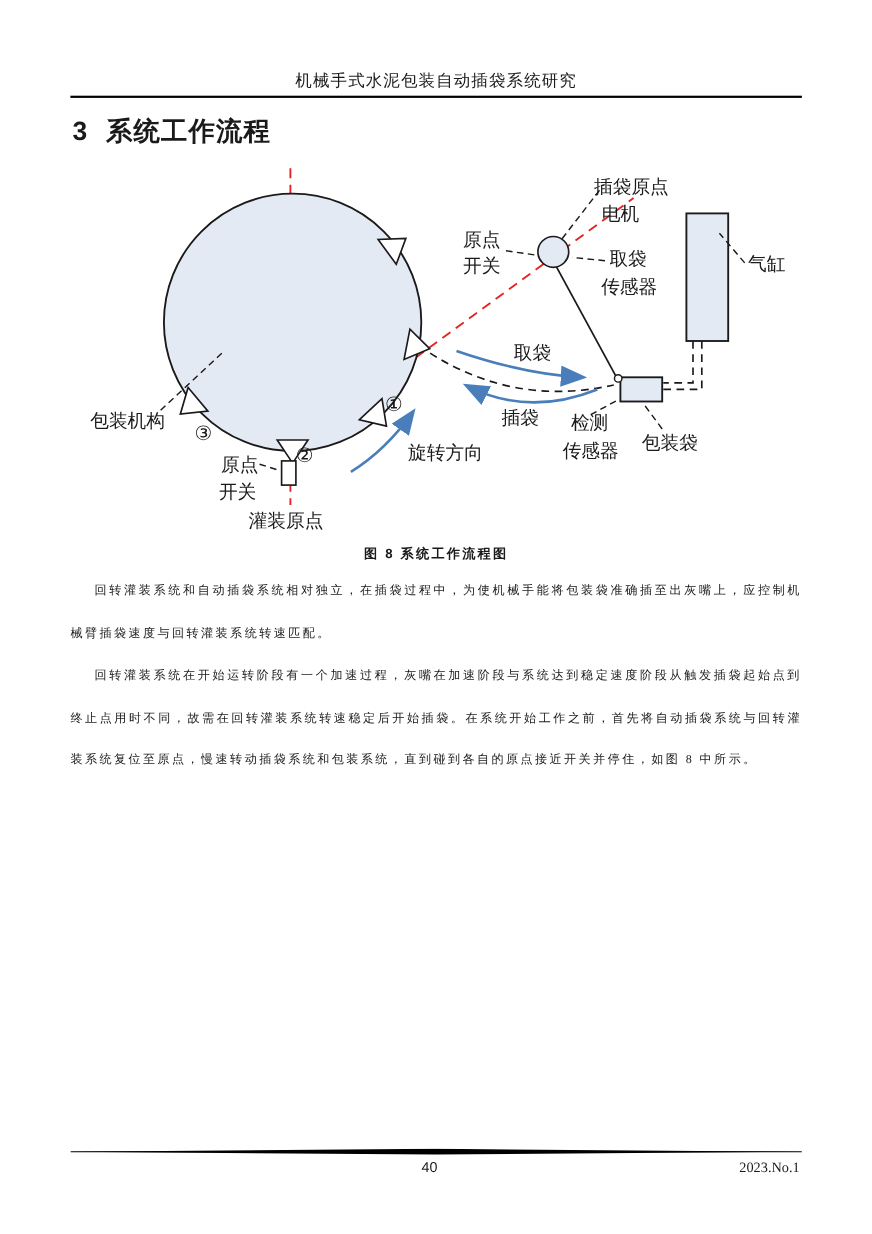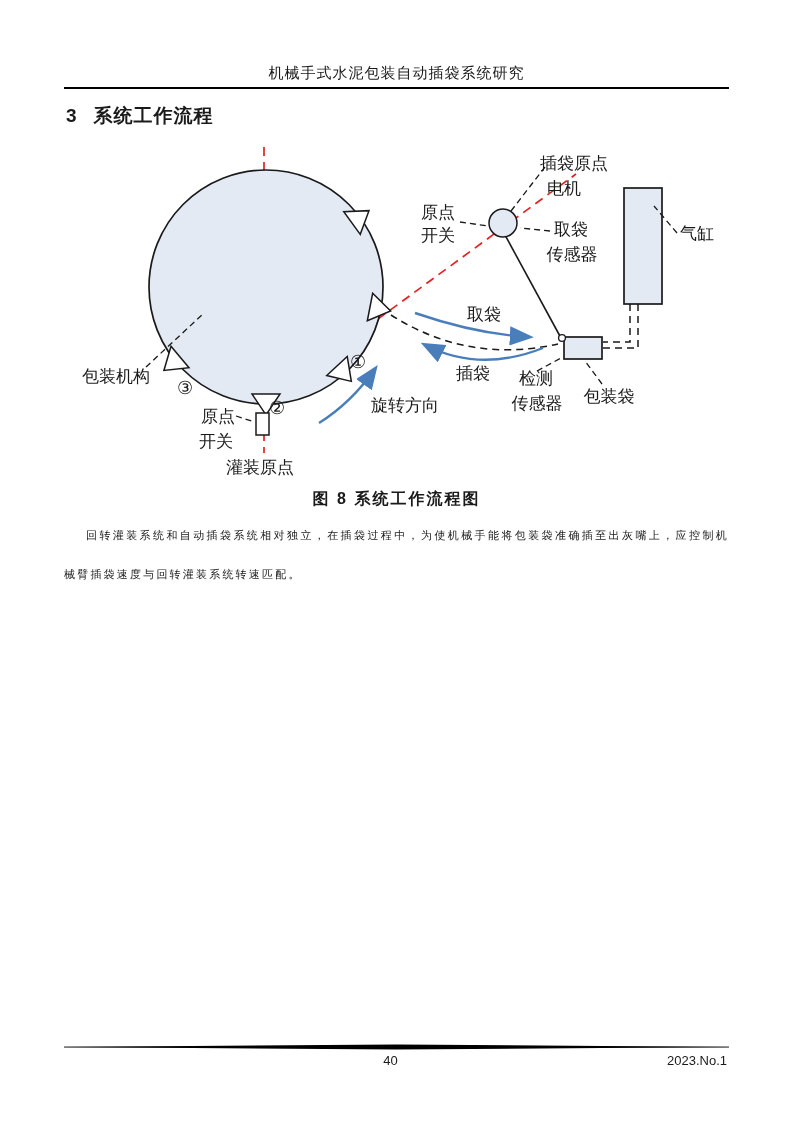--- a/index.html
+++ b/index.html
@@ -20,32 +20,32 @@
     font-size:15px;
     letter-spacing:1px;
   }
   .header-rule {
     margin-top:4px;
     border-bottom:2px solid #000;
   }
   .section-heading {
     margin:14px 0 0 2px;
     font-family:"Liberation Sans","DejaVu Sans",sans-serif;
-    font-size:19px;
+    font-size:24px;
     font-weight:bold;
     letter-spacing:1px;
   }
   .section-heading .num { margin-right:16px; }
   .diagram { margin-top:6px; }
   .diagram svg { display:block; }
   .fig-caption {
     margin-top:6px;
     text-align:center;
     font-family:"Liberation Sans","DejaVu Sans",sans-serif;
-    font-size:16px;
+    font-size:12px;
     font-weight:bold;
     letter-spacing:2px;
   }
   .body-text { margin-top:6px; }
   .body-text p {
     font-size:11px;
     line-height:38.5px;
     letter-spacing:2.2px;
     text-align:justify;
     text-indent:2em;
@@ -57,21 +57,21 @@
   }
   .footer-divider { display:block; width:100%; height:6px; }
   .footer-row {
     position:relative;
     margin-top:3px;
     height:18px;
     font-family:"Liberation Sans","DejaVu Sans",sans-serif;
     font-size:13px;
   }
   .page-number { position:absolute; left:0; right:12px; text-align:center; }
-  .issue { position:absolute; right:2px; top:0; }
+  .issue { position:absolute; right:2px; top:0;font-family:Liberation Serif, serif; }
   
   .lbl { font-family:"Liberation Serif","DejaVu Serif",serif; font-size:17px; fill:#1a1a1a; }
   .lbl-num { font-size:18px; }
   .solid { stroke:#1a1a1a; stroke-width:1.6; fill:none; }
   .dash  { stroke:#1a1a1a; stroke-width:1.5; fill:none; stroke-dasharray:7 5; }
   .leader{ stroke:#1a1a1a; stroke-width:1.3; fill:none; stroke-dasharray:6 4; }
   .reddash { stroke:#e32222; stroke-width:1.7; fill:none; stroke-dasharray:9 6; }
   .bluearrow { stroke:#4a7ebb; stroke-width:2.4; fill:none; }
   .nodefill { fill:#e4eaf4; stroke:#1a1a1a; }
   .spout { fill:#ffffff; stroke:#1a1a1a; stroke-width:1.5; }
@@ -155,20 +155,21 @@
         <text class="lbl lbl-num" x="294" y="233" text-anchor="middle">①</text>
         <text class="lbl lbl-num" x="213" y="279" text-anchor="middle">②</text>
         <text class="lbl lbl-num" x="121" y="259" text-anchor="middle">③</text>
       </svg>
     </div>
 
     <div class="fig-caption">图 8 系统工作流程图</div>
 
     <div class="body-text">
       <p>回转灌装系统和自动插袋系统相对独立，在插袋过程中，为使机械手能将包装袋准确插至出灰嘴上，应控制机械臂插袋速度与回转灌装系统转速匹配。</p>
+      <p>回转灌装系统在开始运转阶段有一个加速过程，灰嘴在加速阶段与系统达到稳定速度阶段从触发插袋起始点到终止点用时不同，故需在回转灌装系统转速稳定后开始插袋。在系统开始工作之前，首先将自动插袋系统与回转灌装系统复位至原点，慢速转动插袋系统和包装系统，直到碰到各自的原点接近开关并停住，如图 8 中所示。</p>
     </div>
   </div>
 
   <div class="footer">
     <svg class="footer-divider" viewBox="0 0 664 6" preserveAspectRatio="none">
       <rect x="0" y="2.6" width="664" height="0.9" fill="#000"></rect>
       <polygon points="0,3 332,0.4 664,3 332,5.6" fill="#000"></polygon>
     </svg>
     <div class="footer-row">
       <div class="page-number">40</div>

